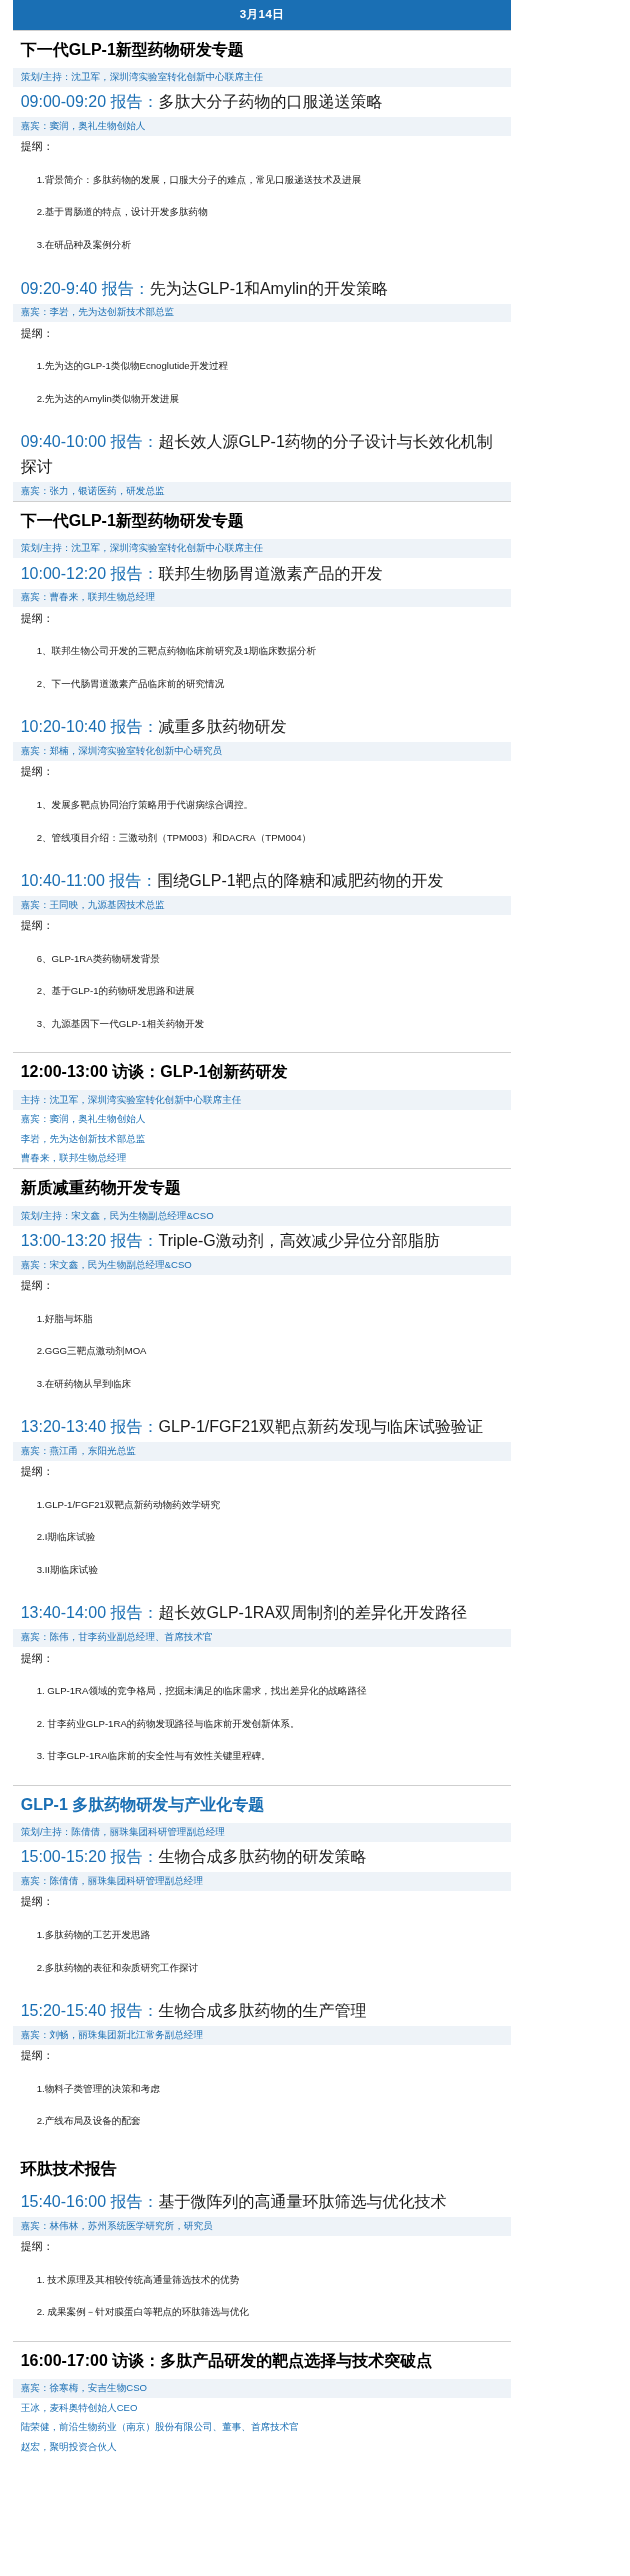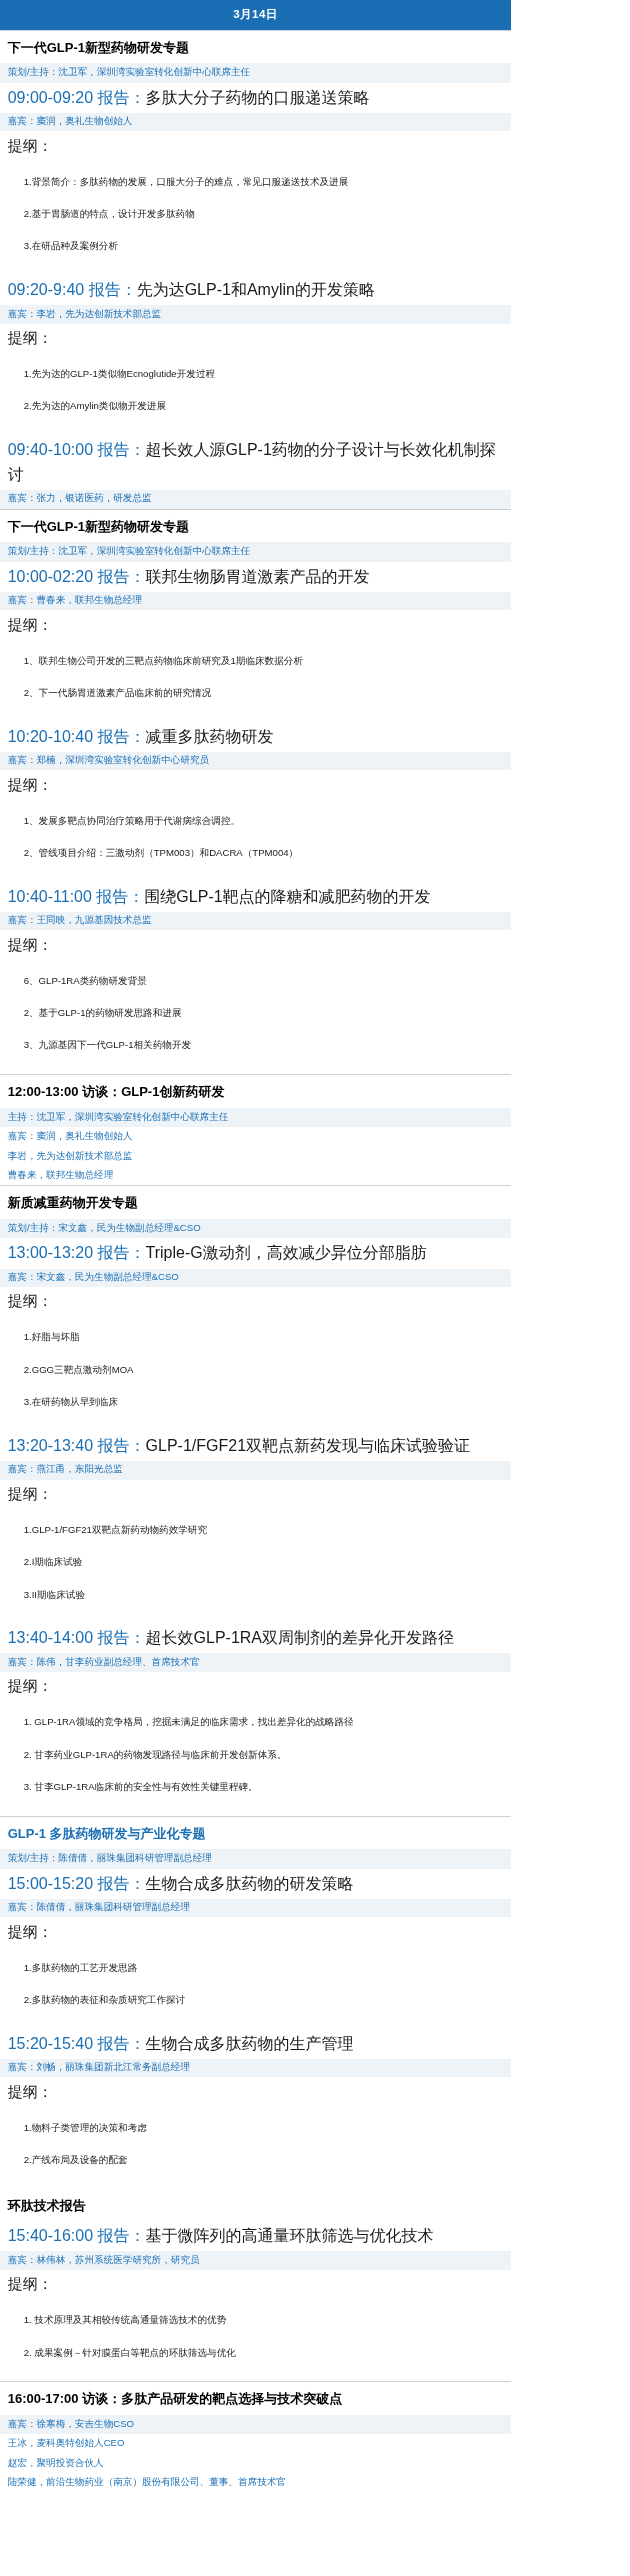--- a/index.html
+++ b/index.html
@@ -3,37 +3,37 @@
 <meta charset="utf-8">
 <style>
   html,body{margin:0;padding:0;background:#ffffff;}
   body{
     width:631px;
     font-family:"Liberation Sans","DejaVu Sans",sans-serif;
     color:#1a1a1a;
     font-size:10px;
     line-height:1.55;
   }
-  .page{width:511px;box-sizing:border-box;}
+  .page{width:511px;box-sizing:border-box;padding-left:13px;}
   .date-bar{
     background:#1a6fb4;
     color:#ffffff;
     text-align:center;
     font-size:11.6px;
     font-weight:bold;
     padding:5.4px 0 6.2px 0;
     letter-spacing:0.4px;
   }
   .section{
     border-top:0.8px solid #cfcfcf;
     padding:0;
   }
   .sec-title{
     font-weight:bold;
-    font-size:13px;
+    font-size:16px;
     padding:7px 7.7px 5.4px 7.7px;
     color:#000;
     background:#ffffff;
   }
   .sec-title.blue{
     color:#1a6fb4;
   }
   .row{
     padding:1.5px 7.7px 1.5px 7.7px;
   }
@@ -46,21 +46,21 @@
     padding:3.1px 7.7px 2.3px 7.7px;
     font-size:16px;
   }
   .guest{
     padding:1.5px 7.7px 2.3px 7.7px;
     font-size:9.6px;
     background:#eef3f8;
   }
   .outline-hd{
     padding:2.3px 7.7px 0.8px 7.7px;
-    font-size:15px;
+    font-size:11px;
   }
   .outline li{
     margin:16px;
     padding:0.8px 0;
     font-size:9.6px;
     list-style:none;
   }
   .outline{
     margin:0;
     padding:0 7.7px 3.9px 7.7px;
@@ -117,21 +117,21 @@
     </div>
   </div>
 
   <div class="section">
     <div class="sec-title">下一代GLP-1新型药物研发专题</div>
     <div class="row alt host-line">
       <span class="lbl-blue">策划/主持：</span><span class="lbl-blue">沈卫军，深圳湾实验室转化创新中心联席主任</span>
     </div>
 
     <div class="talk">
-      <span class="lbl-blue">10:00-02:20 报告：</span><span class="txt">联邦生物肠胃道激素产品的开发</span>
+      <span class="lbl-blue">10:00-12:20 报告：</span><span class="txt">联邦生物肠胃道激素产品的开发</span>
     </div>
     <div class="guest">
       <span class="lbl-blue">嘉宾：</span><span class="lbl-blue">曹春来，联邦生物总经理</span>
     </div>
     <div class="outline-hd">提纲：</div>
     <ul class="outline">
       <li>1、联邦生物公司开发的三靶点药物临床前研究及1期临床数据分析</li>
       <li>2、下一代肠胃道激素产品临床前的研究情况</li>
     </ul>
 
@@ -270,21 +270,21 @@
 
   <div class="section">
     <div class="sec-title">16:00-17:00 访谈：多肽产品研发的靶点选择与技术突破点</div>
     <div class="host-line alt">
       <span class="lbl-blue">嘉宾：</span><span class="lbl-blue">徐寒梅，安吉生物CSO</span>
     </div>
     <div class="host-line">
       <span class="lbl-blue">王冰，麦科奥特创始人CEO</span>
     </div>
     <div class="host-line">
+      <span class="lbl-blue">陆荣健，前沿生物药业（南京）股份有限公司、董事、首席技术官</span>
+    </div>
+    <div class="host-line">
       <span class="lbl-blue">赵宏，聚明投资合伙人</span>
     </div>
-    <div class="host-line">
-      <span class="lbl-blue">陆荣健，前沿生物药业（南京）股份有限公司、董事、首席技术官</span>
-    </div>
   </div>
 
 </div>
 
 
 </body></html>

